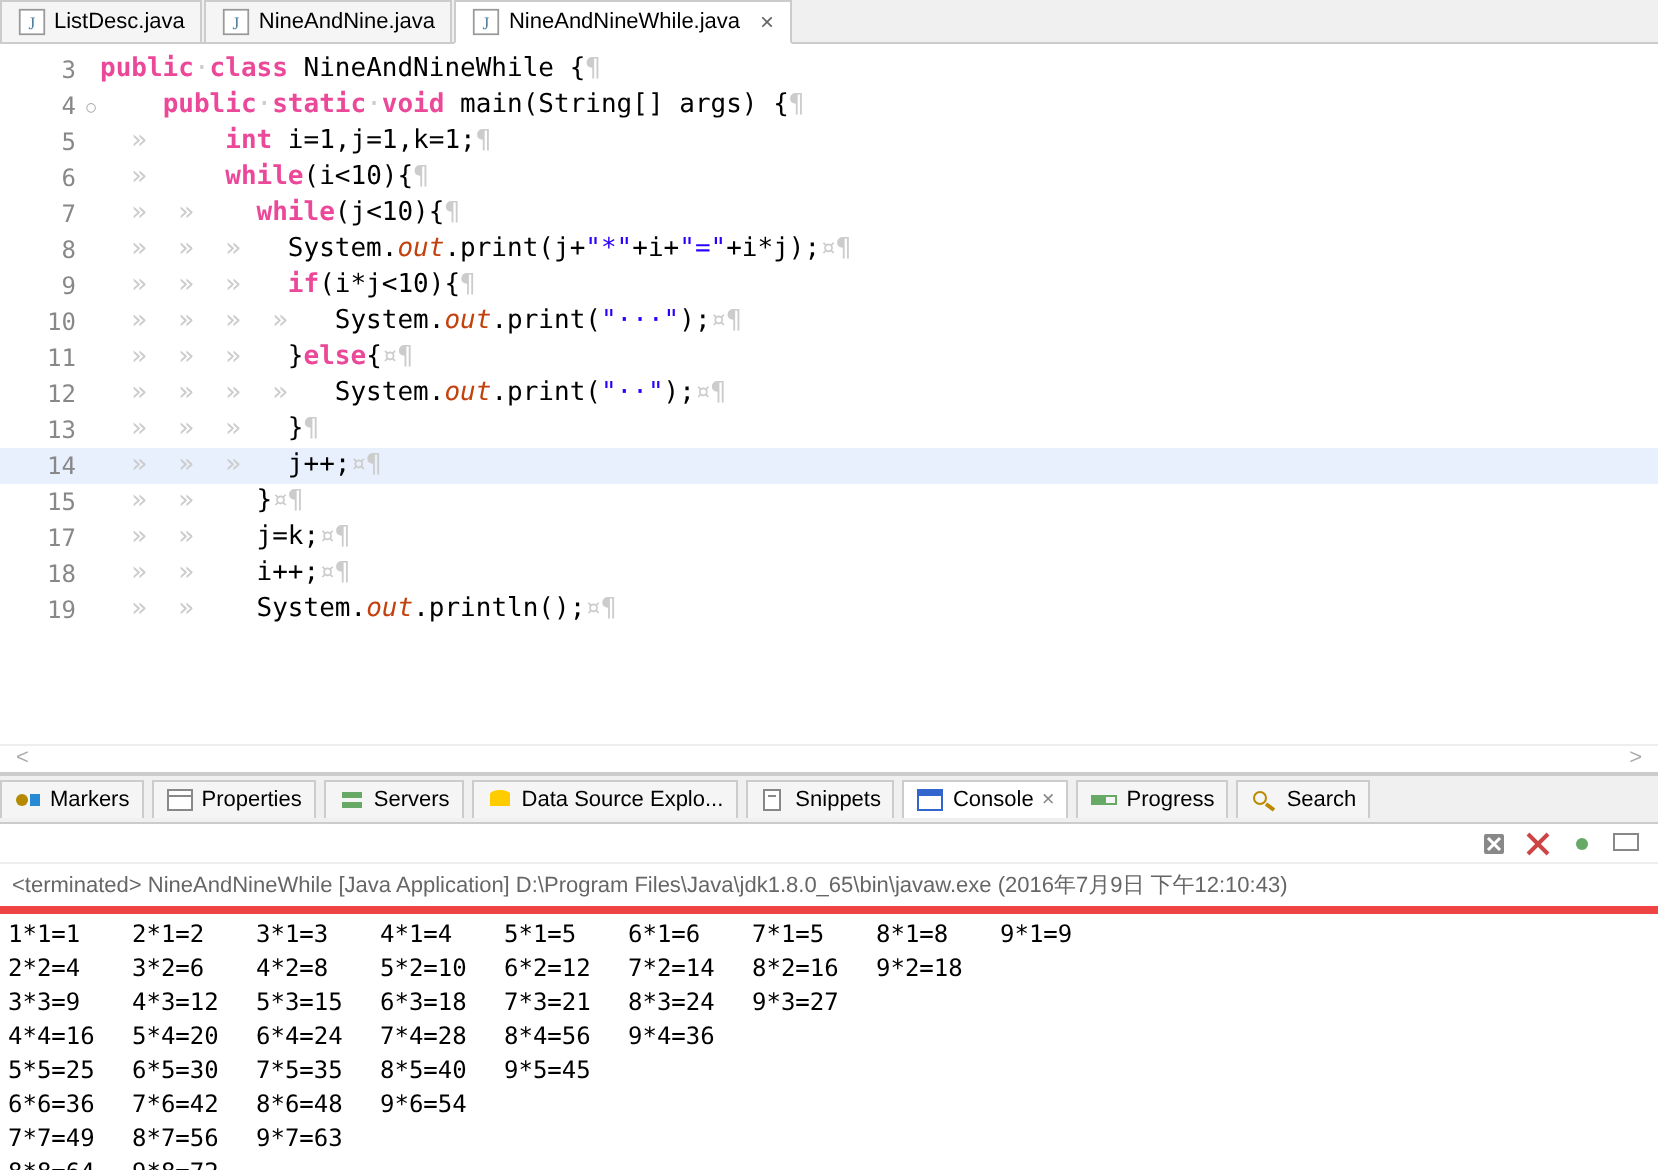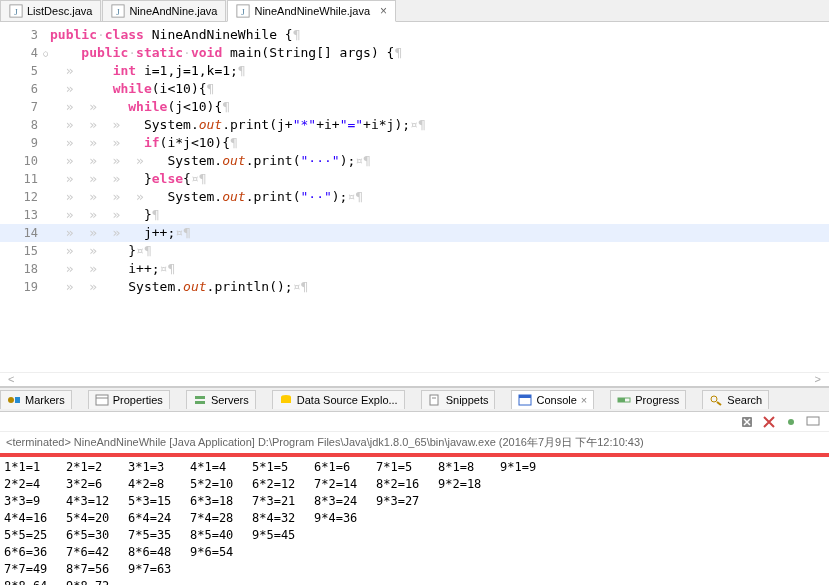--- a/index.html
+++ b/index.html
@@ -20,21 +20,21 @@
     .code { white-space: pre; }
     
     .kw { color: #ec4899; font-weight: bold; }
     .str { color: #2a00ff; }
     .field { color: #c2410c; font-style: italic; }
     .ws { color: #ccc; }
     
     .scroll-hint { display: flex; justify-content: space-between; padding: 0 8px; color: #aaa; font-size: 11px; border-top: 1px solid #eee; height: 14px; }
     
     .bottom-panel { border-top: 2px solid #ccc; }
-    .view-tabs { display: flex; border-bottom: 1px solid #ccc; background: #f0f0f0; height: 24px; align-items: center; gap: 16px; }
+    .view-tabs { display: flex; border-bottom: 1px solid #ccc; background: #f0f0f0; height: 24px; align-items: center; gap: 4px; }
     .view-tab { display: flex; align-items: center; padding: 3px 6px; border: 1px solid #ccc; background: #f5f5f5; gap: 4px; font-size: 11px; cursor: pointer; border-bottom: none; }
     .view-tab.active { background: #fff; }
     .mini-icon { width: 14px; height: 12px; display: inline-flex; }
     
     .toolbar-right { margin-left: auto; padding-right: 6px; display: flex; gap: 6px; align-items: center; }
     .tool-btn { width: 16px; height: 16px; display: inline-block; cursor: pointer; }
     
     .console-status { padding: 3px 6px; color: #666; font-size: 11px; border-bottom: 4px solid #ef4444; }
     
     .console-output { font-family: Consolas, monospace; font-size: 12px; padding: 2px 4px; }
@@ -122,20 +122,24 @@
     </div>
     <div class="line highlighted">
       <div class="gutter">14</div>
       <div class="code"><span class="ws">  »  »  »   </span><span>j++;</span><span class="ws">¤¶</span></div>
     </div>
     <div class="line">
       <div class="gutter">15</div>
       <div class="code"><span class="ws">  »  »    </span><span>}</span><span class="ws">¤¶</span></div>
     </div>
     <div class="line">
+      <div class="gutter">17</div>
+      <div class="code"><span class="ws">  »  »    </span><span>j=k;</span><span class="ws">¤¶</span></div>
+    </div>
+    <div class="line">
       <div class="gutter">18</div>
       <div class="code"><span class="ws">  »  »    </span><span>i++;</span><span class="ws">¤¶</span></div>
     </div>
     <div class="line">
       <div class="gutter">19</div>
       <div class="code"><span class="ws">  »  »    </span><span>System.</span><span class="field">out</span><span>.println();</span><span class="ws">¤¶</span></div>
     </div>
   </div>
 
 <div class="scroll-hint">
@@ -232,19 +236,19 @@
         </svg></span>
     <span class="tool-btn"><svg viewBox="0 0 16 16">
           <rect x="2" y="3" width="12" height="8" fill="none" stroke="#888"></rect>
         </svg></span>
   </div>
   <div class="console-status">&lt;terminated&gt; NineAndNineWhile [Java Application] D:\Program Files\Java\jdk1.8.0_65\bin\javaw.exe (2016年7月9日 下午12:10:43)</div>
   <div class="console-output" id="console-output">
       <div class="out-row"><span class="out-cell">1*1=1</span><span class="out-cell">2*1=2</span><span class="out-cell">3*1=3</span><span class="out-cell">4*1=4</span><span class="out-cell">5*1=5</span><span class="out-cell">6*1=6</span><span class="out-cell">7*1=5</span><span class="out-cell">8*1=8</span><span class="out-cell">9*1=9</span></div>
       <div class="out-row"><span class="out-cell">2*2=4</span><span class="out-cell">3*2=6</span><span class="out-cell">4*2=8</span><span class="out-cell">5*2=10</span><span class="out-cell">6*2=12</span><span class="out-cell">7*2=14</span><span class="out-cell">8*2=16</span><span class="out-cell">9*2=18</span></div>
       <div class="out-row"><span class="out-cell">3*3=9</span><span class="out-cell">4*3=12</span><span class="out-cell">5*3=15</span><span class="out-cell">6*3=18</span><span class="out-cell">7*3=21</span><span class="out-cell">8*3=24</span><span class="out-cell">9*3=27</span></div>
-      <div class="out-row"><span class="out-cell">4*4=16</span><span class="out-cell">5*4=20</span><span class="out-cell">6*4=24</span><span class="out-cell">7*4=28</span><span class="out-cell">8*4=32</span><span class="out-cell">9*4=36</span></div>
+      <div class="out-row"><span class="out-cell">4*4=16</span><span class="out-cell">5*4=20</span><span class="out-cell">6*4=24</span><span class="out-cell">7*4=28</span><span class="out-cell">8*4=56</span><span class="out-cell">9*4=36</span></div>
       <div class="out-row"><span class="out-cell">5*5=25</span><span class="out-cell">6*5=30</span><span class="out-cell">7*5=35</span><span class="out-cell">8*5=40</span><span class="out-cell">9*5=45</span></div>
       <div class="out-row"><span class="out-cell">6*6=36</span><span class="out-cell">7*6=42</span><span class="out-cell">8*6=48</span><span class="out-cell">9*6=54</span></div>
       <div class="out-row"><span class="out-cell">7*7=49</span><span class="out-cell">8*7=56</span><span class="out-cell">9*7=63</span></div>
       <div class="out-row"><span class="out-cell">8*8=64</span><span class="out-cell">9*8=72</span></div>
     </div>
 </div>
 
 </body></html>

